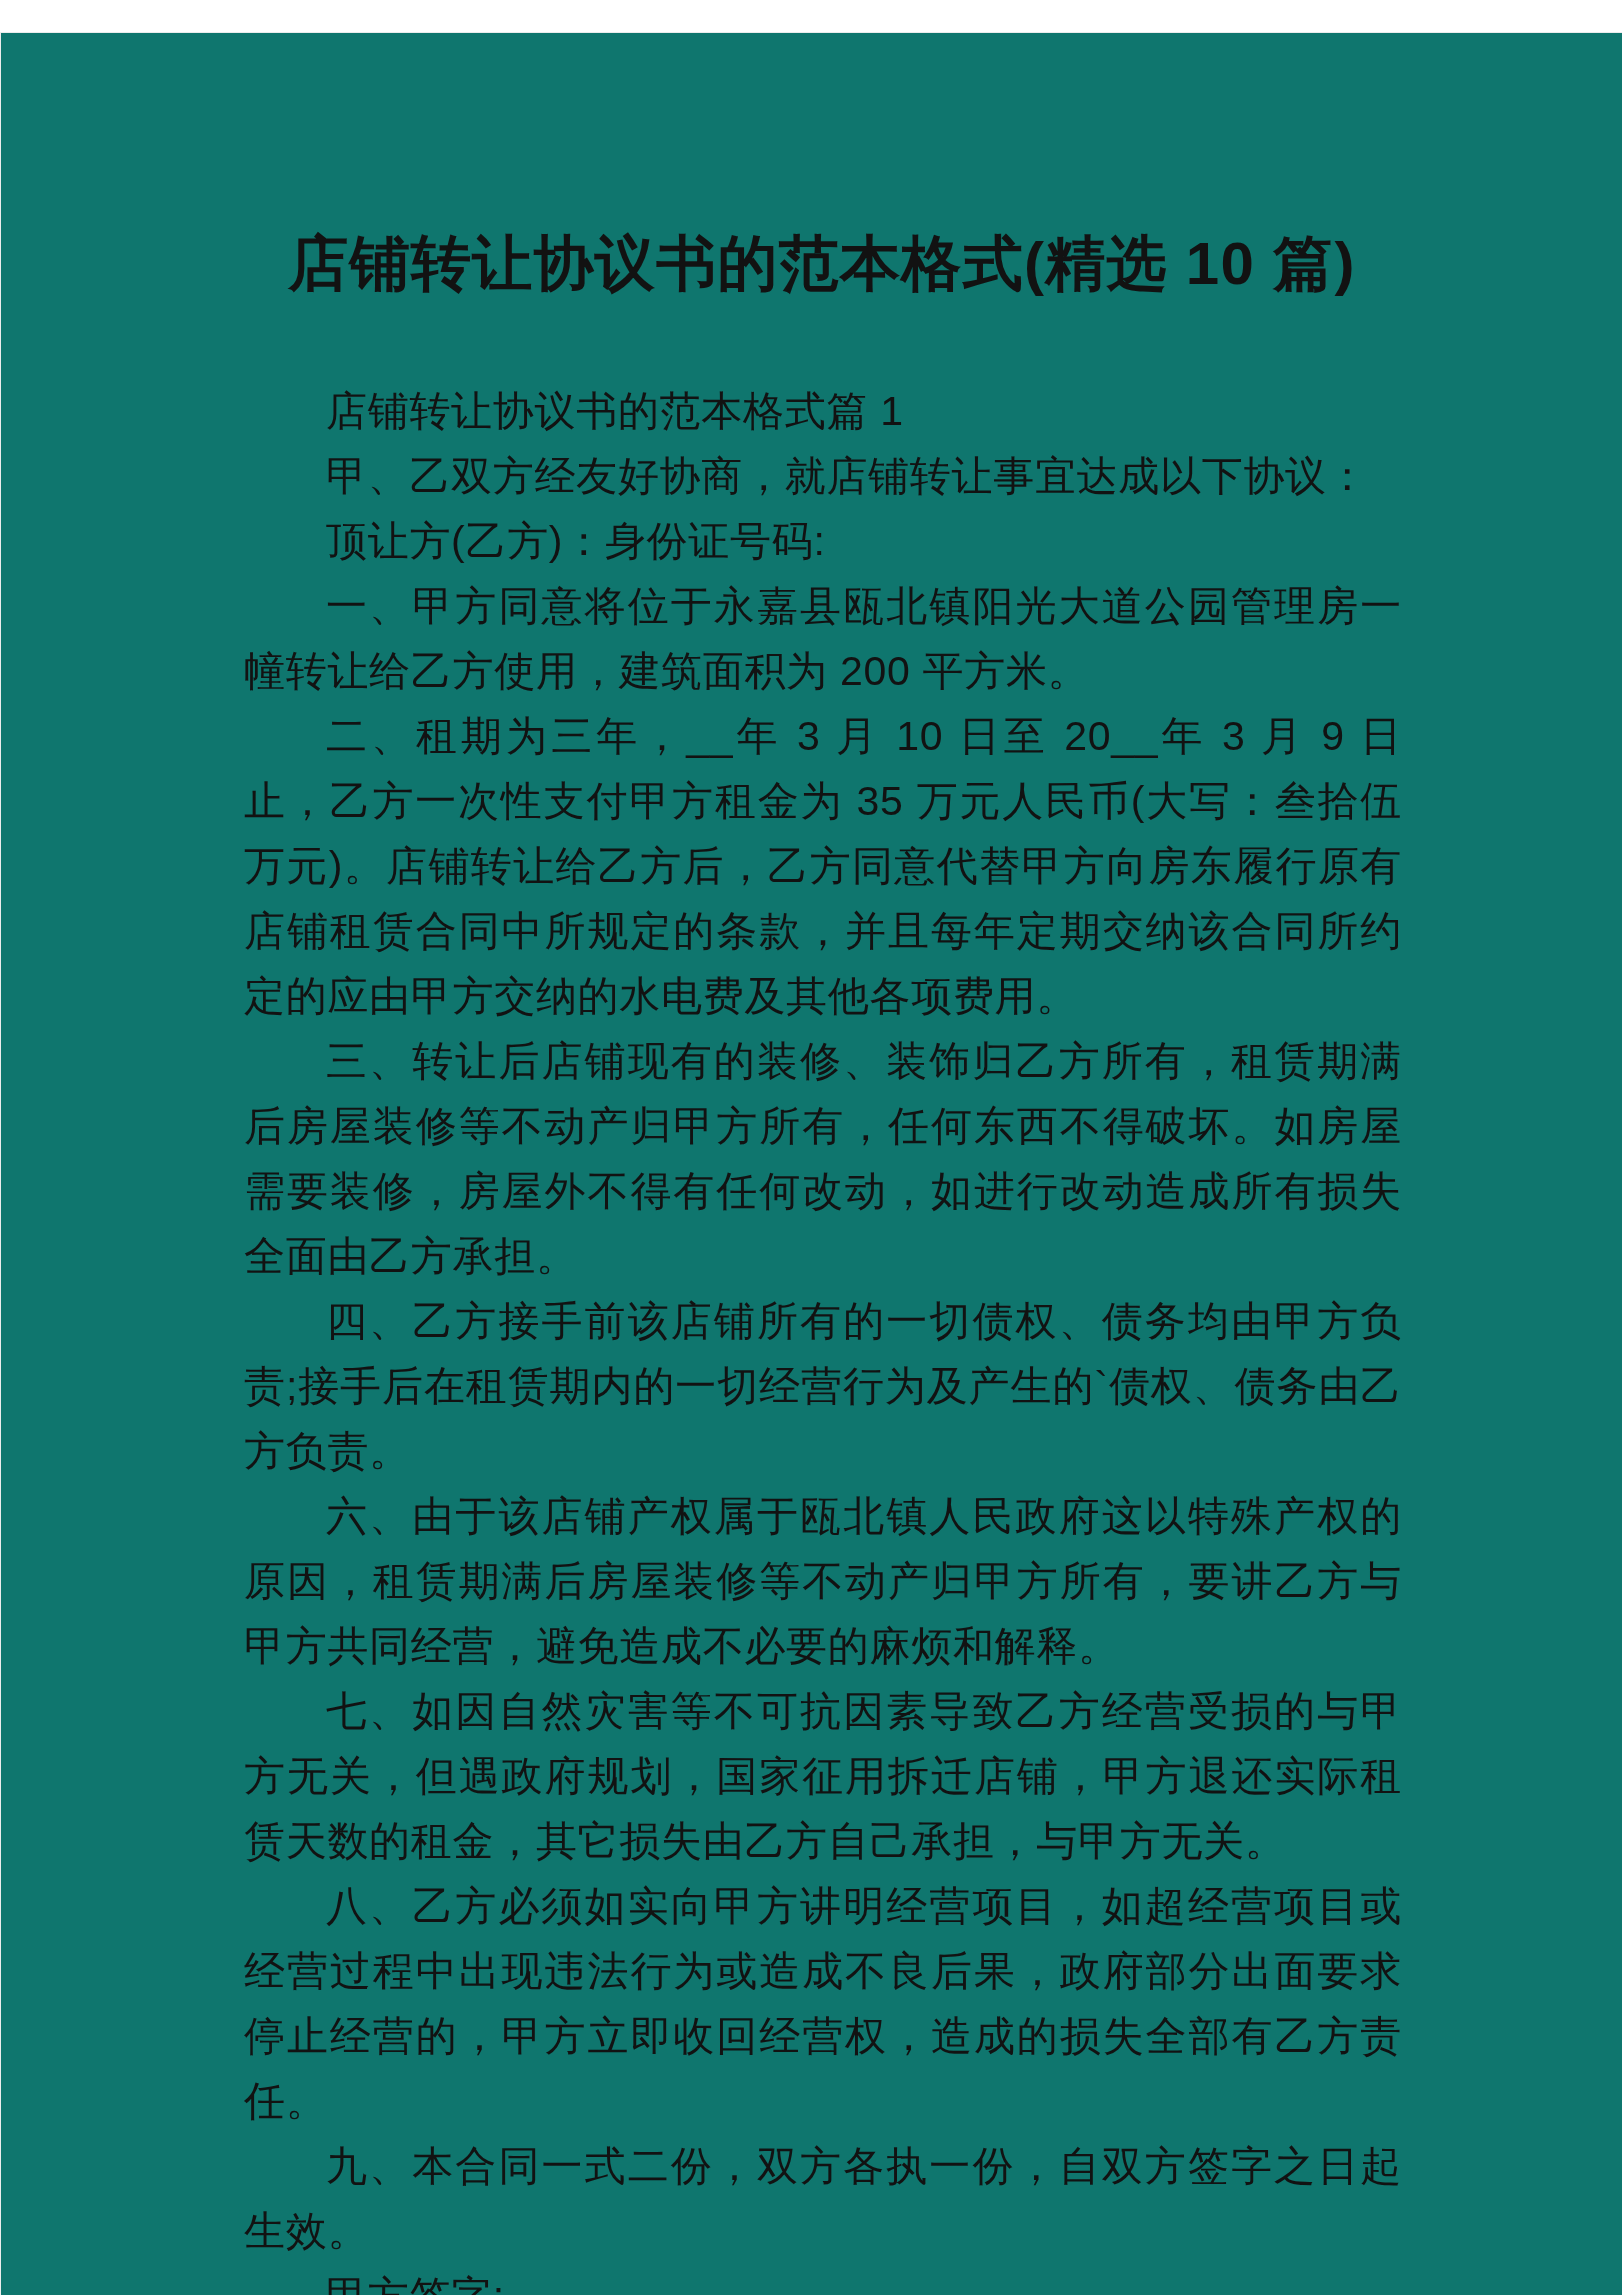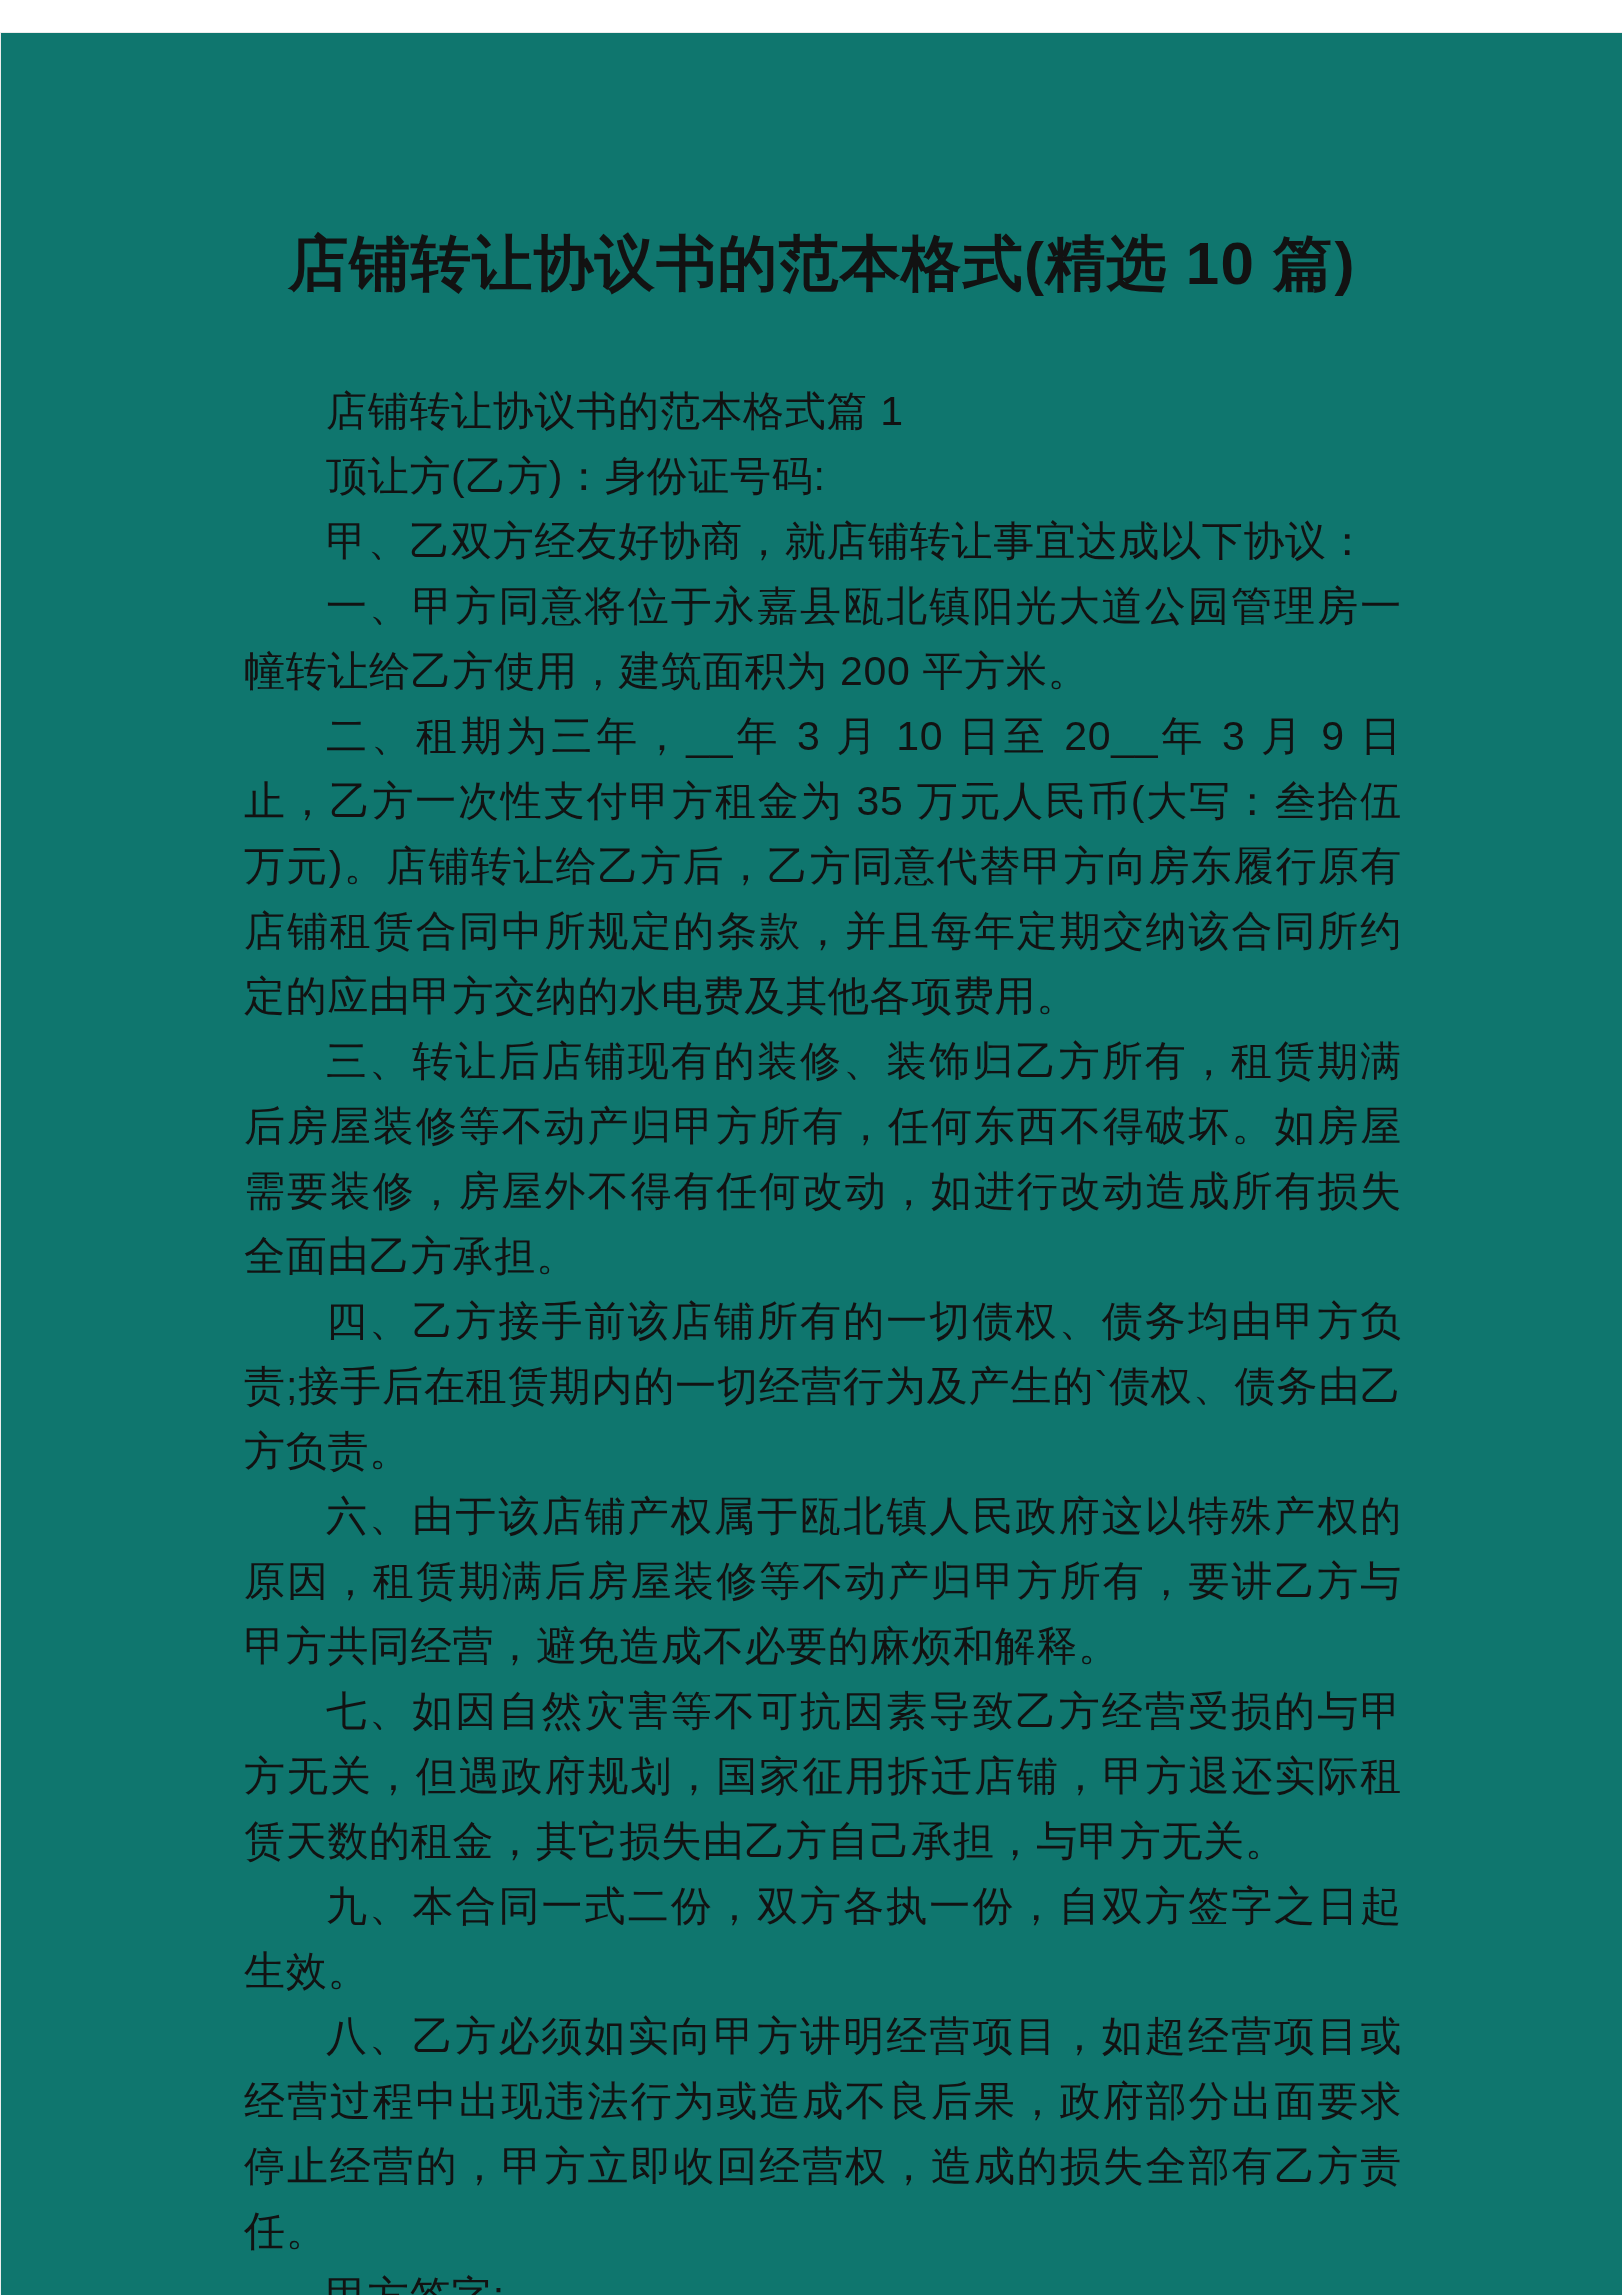--- a/index.html
+++ b/index.html
@@ -44,27 +44,27 @@
 </style>
 </head>
 <body>
 
 <div class="page">
 
   <h1 class="doc-title">店铺转让协议书的范本格式(精选 10 篇)</h1>
 
   <div class="doc-body">
     <p>店铺转让协议书的范本格式篇 1</p>
+    <p>甲、乙双方经友好协商，就店铺转让事宜达成以下协议：</p>
     <p>顶让方(乙方)：身份证号码:</p>
-    <p>甲、乙双方经友好协商，就店铺转让事宜达成以下协议：</p>
     <p>一、甲方同意将位于永嘉县瓯北镇阳光大道公园管理房一幢转让给乙方使用，建筑面积为 200 平方米。</p>
     <p>二、租期为三年，__年 3 月 10 日至 20__年 3 月 9 日止，乙方一次性支付甲方租金为 35 万元人民币(大写：叁拾伍万元)。店铺转让给乙方后，乙方同意代替甲方向房东履行原有店铺租赁合同中所规定的条款，并且每年定期交纳该合同所约定的应由甲方交纳的水电费及其他各项费用。</p>
     <p>三、转让后店铺现有的装修、装饰归乙方所有，租赁期满后房屋装修等不动产归甲方所有，任何东西不得破坏。如房屋需要装修，房屋外不得有任何改动，如进行改动造成所有损失全面由乙方承担。</p>
     <p>四、乙方接手前该店铺所有的一切债权、债务均由甲方负责;接手后在租赁期内的一切经营行为及产生的`债权、债务由乙方负责。</p>
     <p>六、由于该店铺产权属于瓯北镇人民政府这以特殊产权的原因，租赁期满后房屋装修等不动产归甲方所有，要讲乙方与甲方共同经营，避免造成不必要的麻烦和解释。</p>
     <p>七、如因自然灾害等不可抗因素导致乙方经营受损的与甲方无关，但遇政府规划，国家征用拆迁店铺，甲方退还实际租赁天数的租金，其它损失由乙方自己承担，与甲方无关。</p>
+    <p>八、乙方必须如实向甲方讲明经营项目，如超经营项目或经营过程中出现违法行为或造成不良后果，政府部分出面要求停止经营的，甲方立即收回经营权，造成的损失全部有乙方责任。</p>
     <p>九、本合同一式二份，双方各执一份，自双方签字之日起生效。</p>
-    <p>八、乙方必须如实向甲方讲明经营项目，如超经营项目或经营过程中出现违法行为或造成不良后果，政府部分出面要求停止经营的，甲方立即收回经营权，造成的损失全部有乙方责任。</p>
     <p>甲方签字:</p>
   </div>
 
 </div>
 
 
 </body></html>

